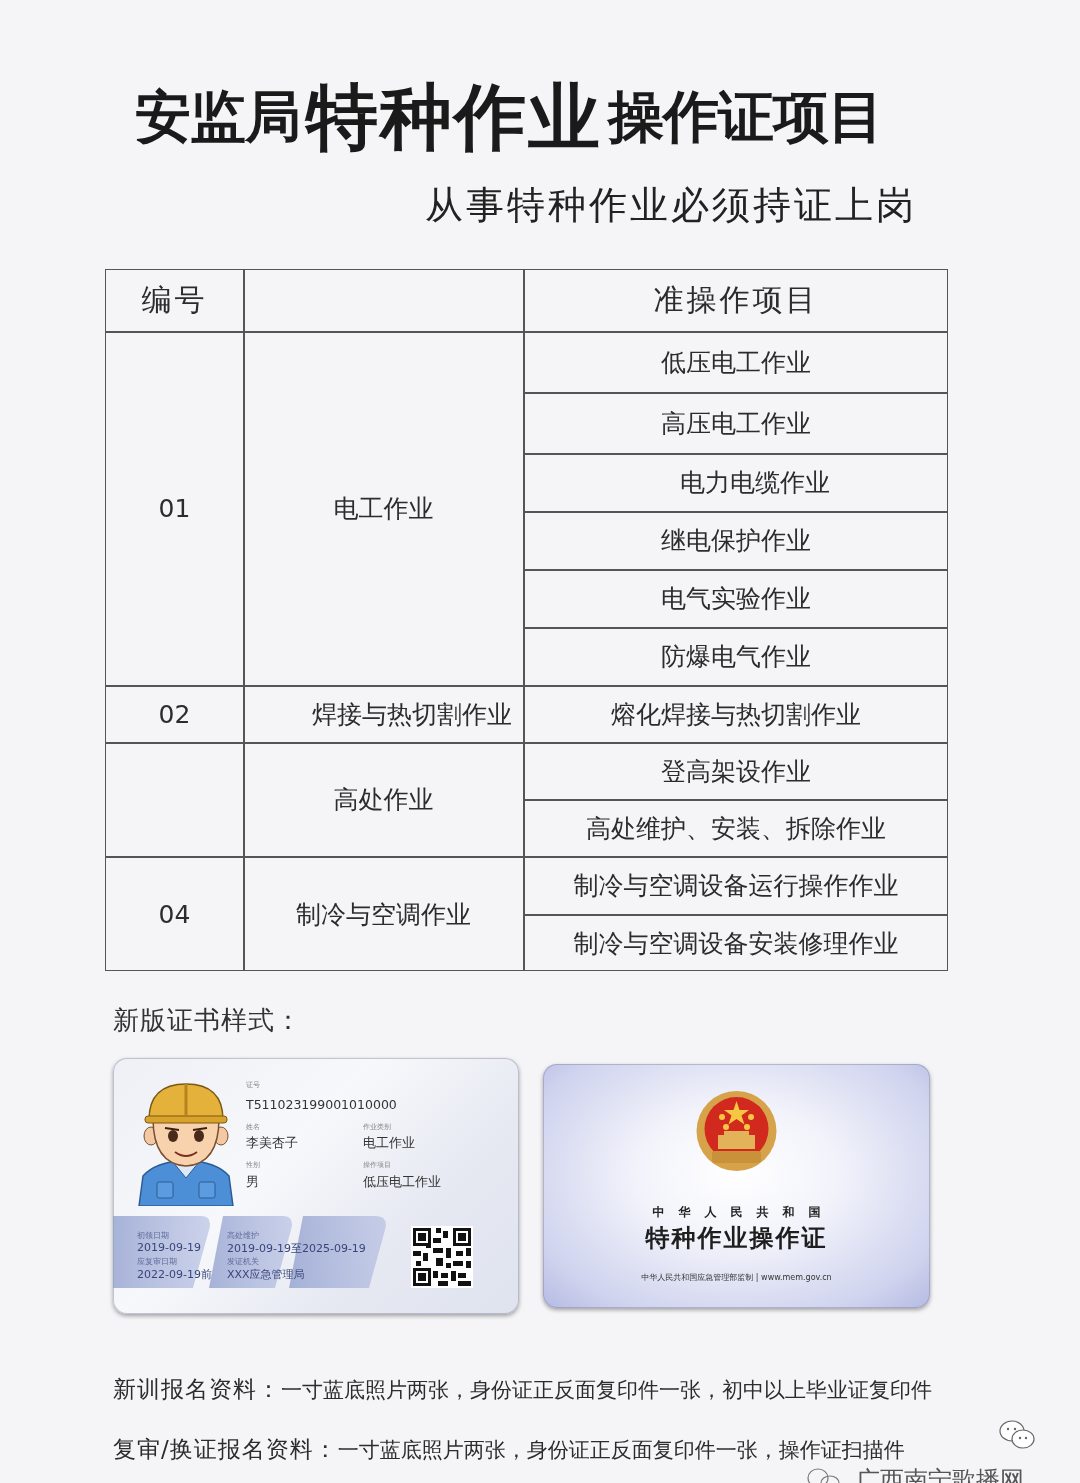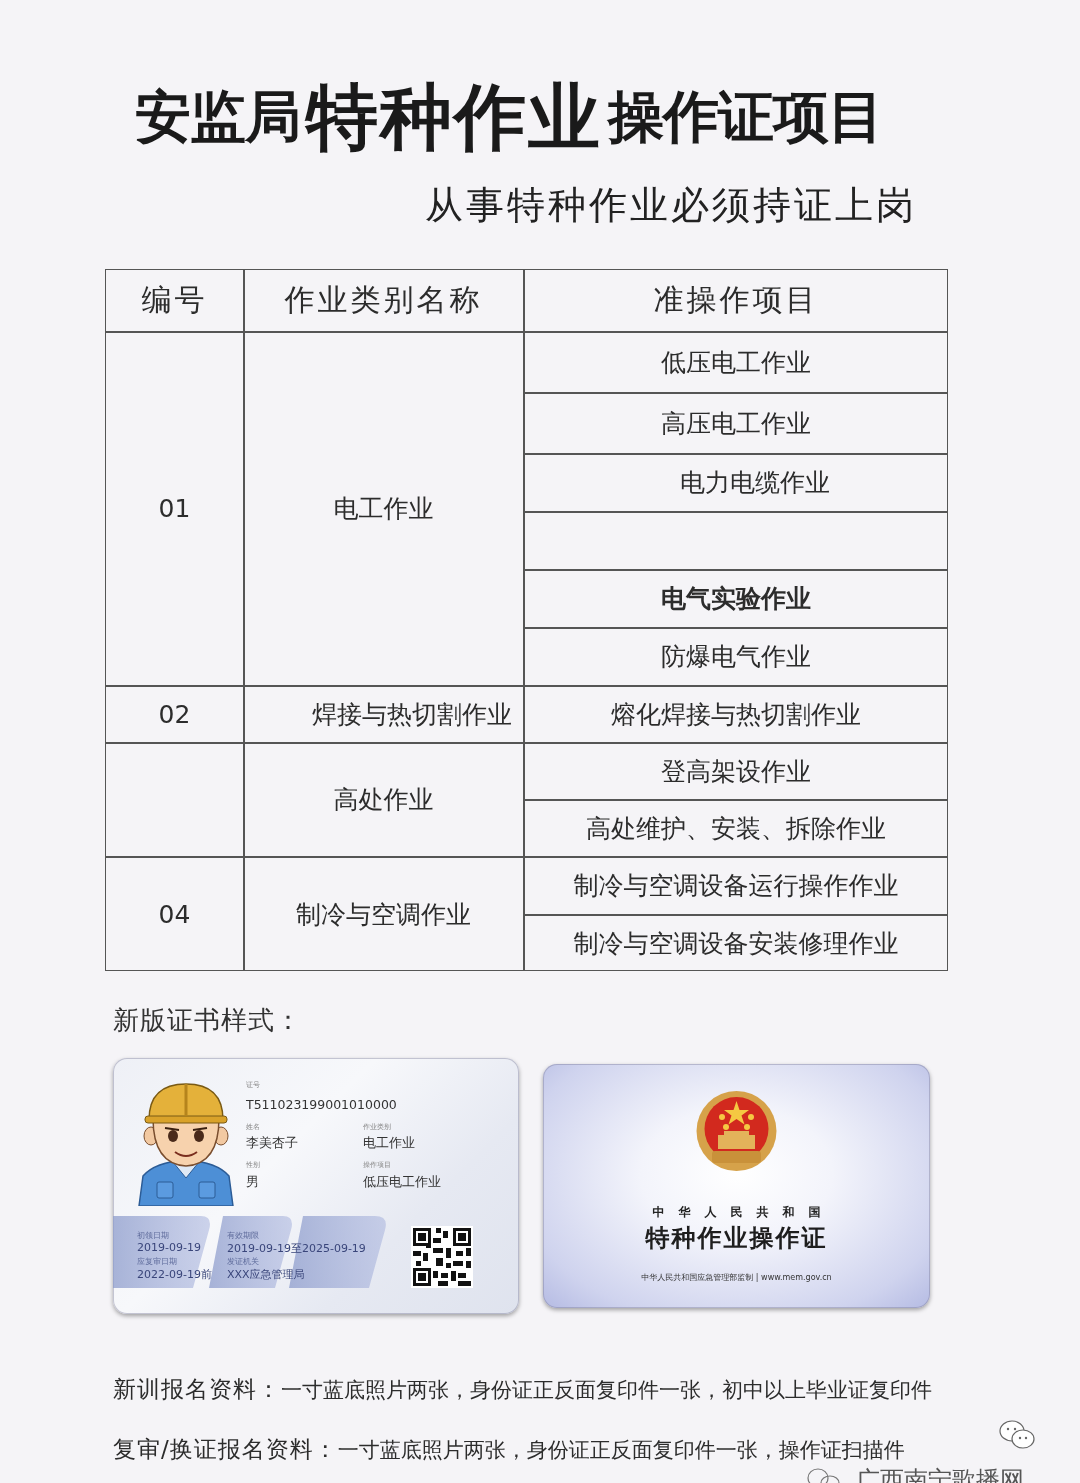--- a/index.html
+++ b/index.html
@@ -98,34 +98,34 @@
   <span class="t-small">操作证项目</span>
 </div>
 <div class="subtitle">从事特种作业必须持证上岗</div>
 
 <div class="table">
 
   <div class="vline" style="left:137px;"></div>
   <div class="vline" style="left:417px;"></div>
 
   <div class="cell hdr" style="left:0;top:0;width:137px;height:61px;">编号</div>
-  <div class="cell hdr" style="left:138px;top:0;width:279px;height:61px;">作业类别名称</div>
   <div class="cell hdr" style="left:418px;top:0;width:424px;height:61px;">准操作项目</div>
   <div class="hline" style="left:0;right:0;top:61px;"></div>
 
   <div class="cell num" style="left:0;top:62px;width:137px;height:352px;">01</div>
   <div class="cell cat" style="left:138px;top:62px;width:279px;height:352px;">电工作业</div>
   <div class="cell item" style="left:418px;top:62px;width:424px;height:60px;">低压电工作业</div>
   <div class="hline" style="left:418px;right:0;top:122px;"></div>
   <div class="cell item" style="left:418px;top:123px;width:424px;height:60px;">高压电工作业</div>
   <div class="hline" style="left:418px;right:0;top:183px;"></div>
   <div class="cell item" style="left:418px;top:184px;width:462px;height:57px;">电力电缆作业</div>
   <div class="hline" style="left:418px;right:0;top:241px;"></div>
+  <div class="cell item" style="left:418px;top:242px;width:424px;height:57px;">继电保护作业</div>
   <div class="hline" style="left:418px;right:0;top:299px;"></div>
-  <div class="cell item" style="left:418px;top:300px;width:424px;height:57px;font-weight:bold;">电气实验作业</div>
+  <div class="cell item" style="left:418px;top:300px;width:424px;height:57px;">电气实验作业</div>
   <div class="hline" style="left:418px;right:0;top:357px;"></div>
   <div class="cell item" style="left:418px;top:358px;width:424px;height:57px;">防爆电气作业</div>
   <div class="hline" style="left:0;right:0;top:415px;"></div>
 
   <div class="cell num" style="left:0;top:416px;width:137px;height:56px;">02</div>
   <div class="cell cat" style="left:138px;top:416px;width:336px;height:56px;">焊接与热切割作业</div>
   <div class="cell item" style="left:418px;top:416px;width:424px;height:56px;">熔化焊接与热切割作业</div>
   <div class="hline" style="left:0;right:0;top:472px;"></div>
 
   <div class="cell cat" style="left:138px;top:473px;width:279px;height:113px;">高处作业</div>
@@ -190,21 +190,21 @@
         <stop offset="1" stop-color="#a8b3dd" stop-opacity="0.55"></stop>
       </linearGradient>
     </defs>
     <path d="M0 0 L88 0 Q100 0 96 14 L80 72 L0 72 Z" fill="url(#bandg)"></path>
     <path d="M110 0 L170 0 Q182 0 178 14 L162 72 L96 72 Z" fill="url(#bandg)"></path>
     <path d="M190 0 L262 0 Q276 0 272 14 L256 72 L176 72 Z" fill="url(#bandg)"></path>
   </svg>
 
   <span class="band-text-lbl" style="left:24px;top:172px;">初领日期</span>
   <span class="band-text-val" style="left:24px;top:183px;">2019-09-19</span>
-  <span class="band-text-lbl" style="left:114px;top:172px;">有效期限</span>
+  <span class="band-text-lbl" style="left:114px;top:172px;">高处维护</span>
   <span class="band-text-val" style="left:114px;top:183px;">2019-09-19至2025-09-19</span>
   <span class="band-text-lbl" style="left:24px;top:198px;">应复审日期</span>
   <span class="band-text-val" style="left:24px;top:209px;">2022-09-19前</span>
   <span class="band-text-lbl" style="left:114px;top:198px;">发证机关</span>
   <span class="band-text-val" style="left:114px;top:209px;">XXX应急管理局</span>
 
   <svg class="qr" viewBox="0 0 25 25" shape-rendering="crispEdges">
     <rect width="25" height="25" fill="#fff"></rect>
     <g fill="#111">
       <rect x="1" y="1" width="7" height="7"></rect>

